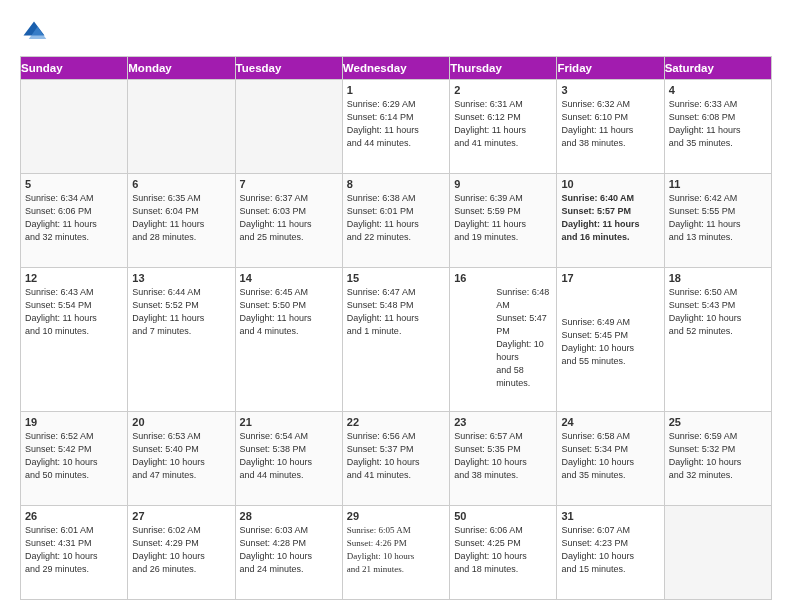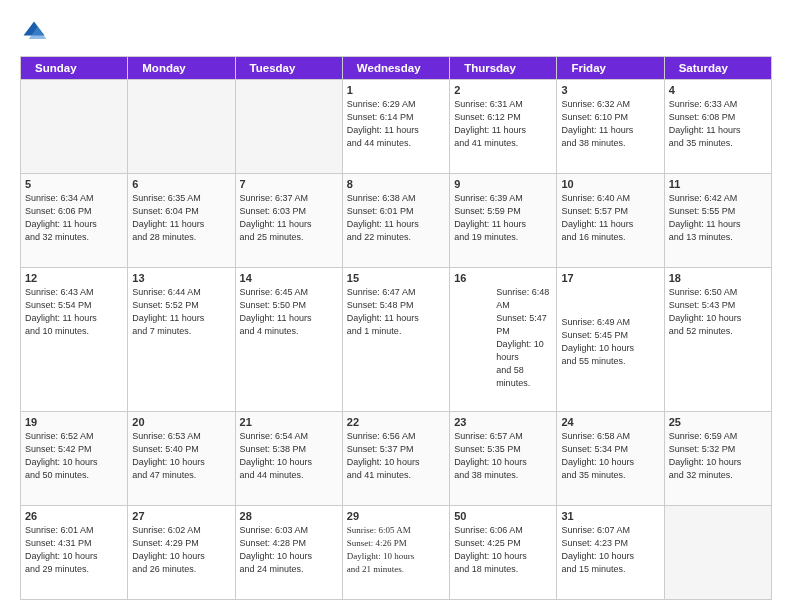--- a/index.html
+++ b/index.html
@@ -55,25 +55,25 @@
       color: #555;
     }
     .calendar {
       flex: 1;
       border: 1px solid #ccc;
       border-collapse: collapse;
       width: 100%;
       table-layout: fixed;
     }
     .calendar th {
-      background: #6d28d9;
+      background: #a21caf;
       color: #fff;
       font-size: 11.5px;
       font-weight: bold;
-      padding: 5px 14px;
+      padding: 5px 0;
       text-align: left;
       border: 1px solid #ccc;
     }
     .calendar td {
       vertical-align: top;
       border: 1px solid #ccc;
       padding: 4px 4px 3px 4px;
       font-size: 9.5px;
       color: #333;
       background: #fff;
@@ -196,21 +196,21 @@
           </td>
           <td>
             <span class="day-number">9</span>
             <div class="day-info" style="white-space: pre-line;">Sunrise: 6:39 AM
 Sunset: 5:59 PM
 Daylight: 11 hours
 and 19 minutes.</div>
           </td>
           <td>
             <span class="day-number">10</span>
-            <div class="day-info" style="white-space: pre-line;">Sunrise: 6:40 AM
+            <div class="day-info" style="white-space: pre-line; font-weight: bold;">Sunrise: 6:40 AM
 Sunset: 5:57 PM
 Daylight: 11 hours
 and 16 minutes.</div>
           </td>
           <td>
             <span class="day-number">11</span>
             <div class="day-info" style="white-space: pre-line;">Sunrise: 6:42 AM
 Sunset: 5:55 PM
 Daylight: 11 hours
 and 13 minutes.</div>

